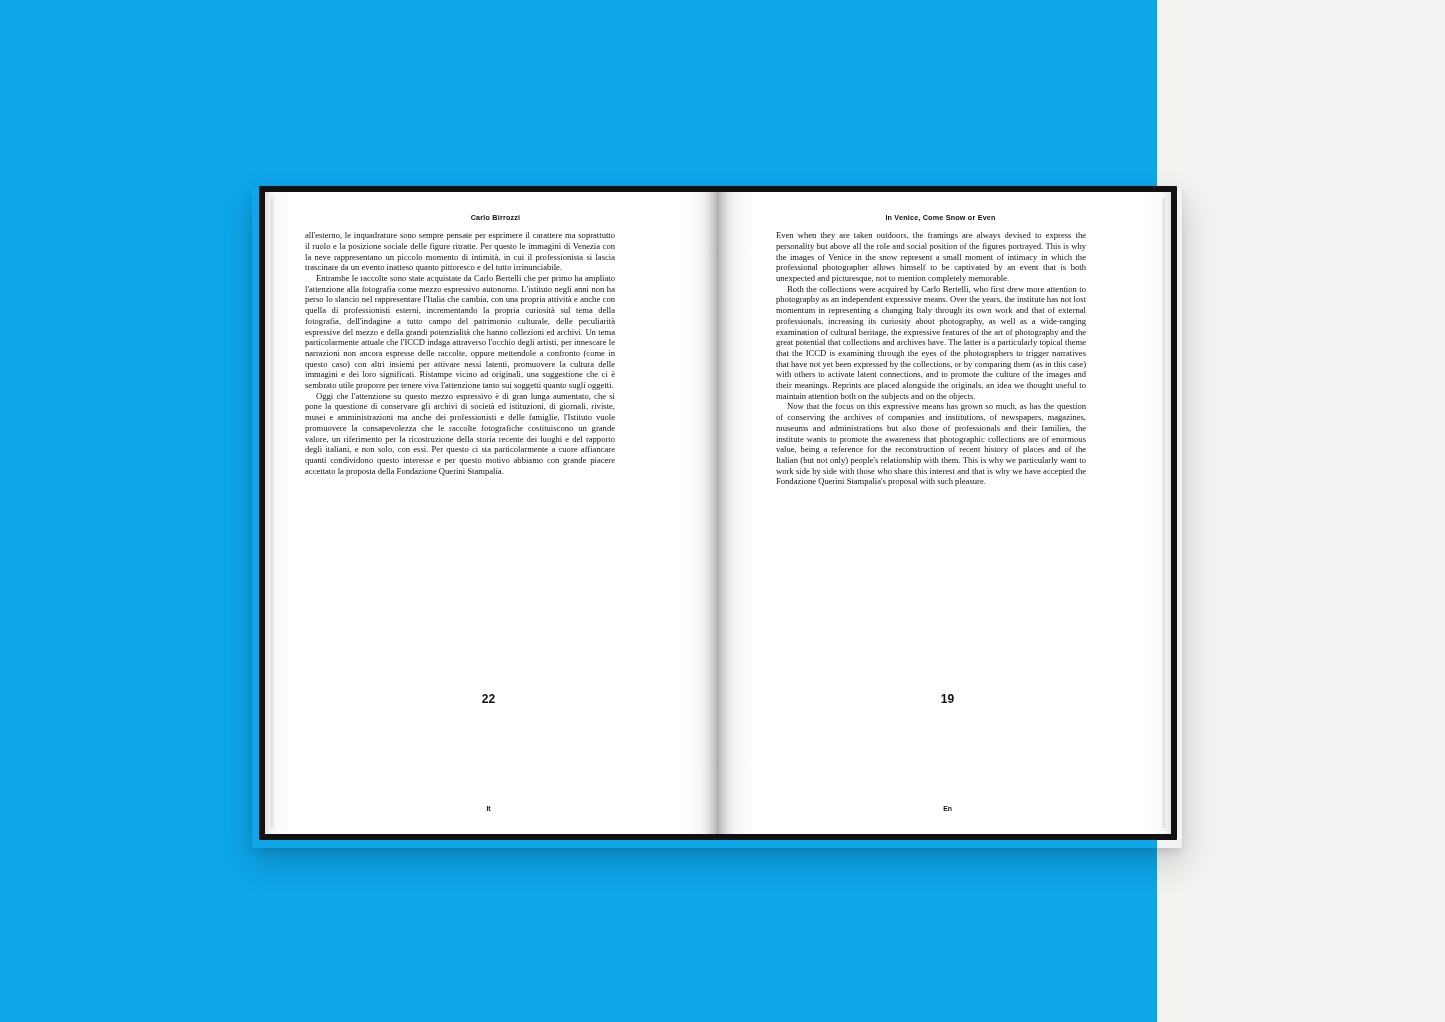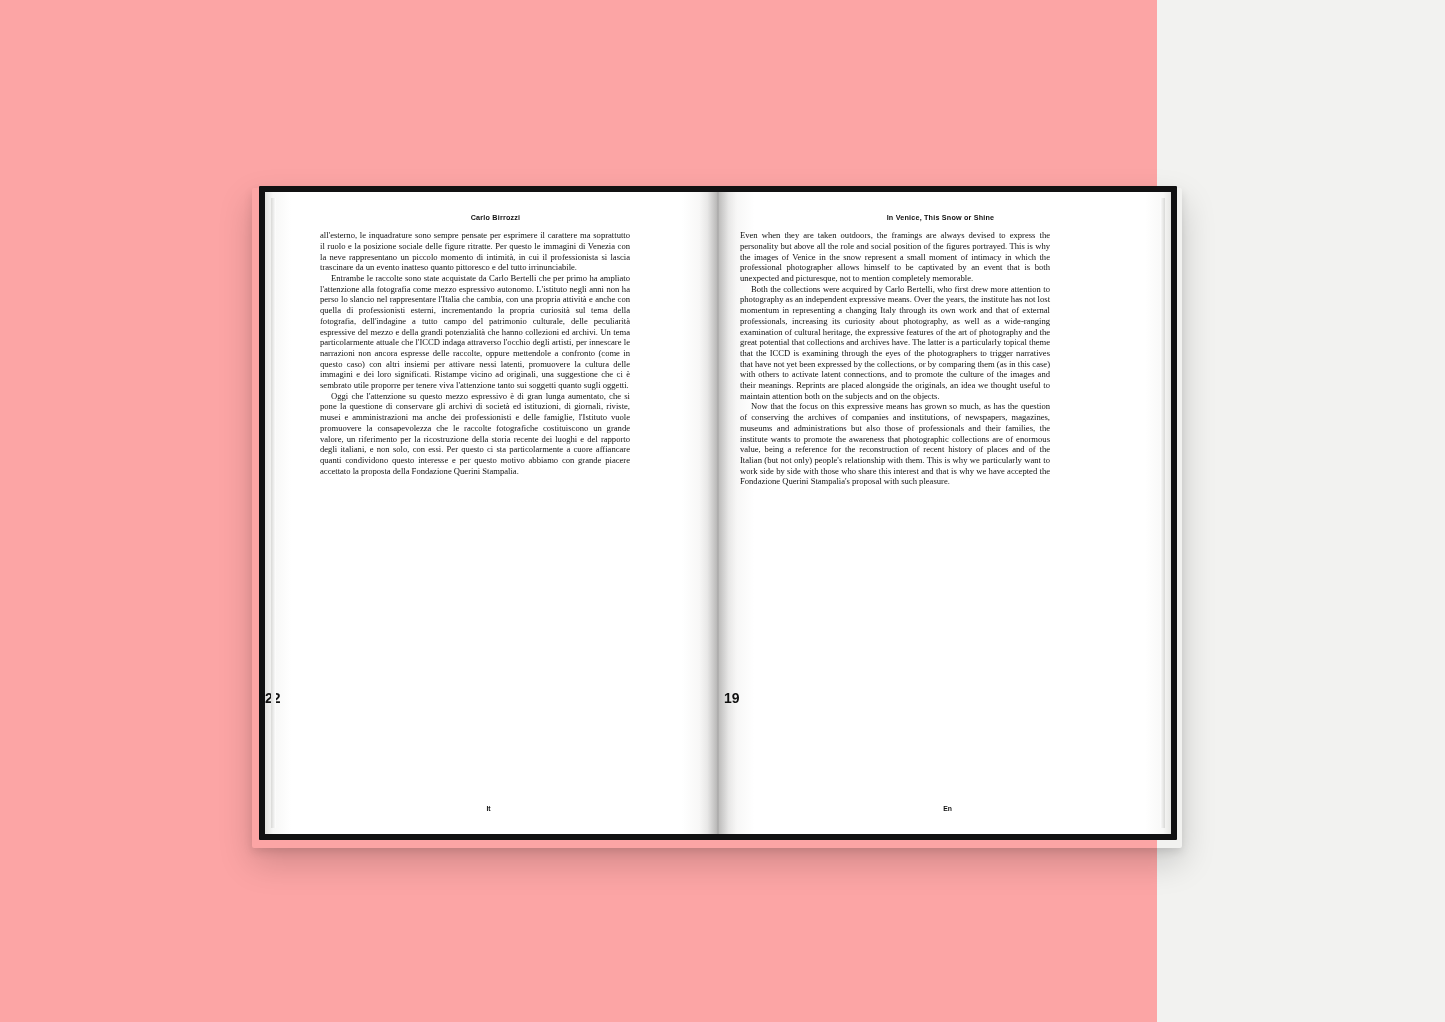--- a/index.html
+++ b/index.html
@@ -9,21 +9,21 @@
     width: 1445px;
     height: 1022px;
     overflow: hidden;
     font-family: "Liberation Serif", serif;
   }
 
   #scene {
     position: relative;
     width: 1157px;
     height: 1022px;
-    background: #fca5a5;
+    background: #0ea5e9;
   }
 
   
   .book-shadow {
     position: absolute;
     left: 252px;
     top: 188px;
     width: 930px;
     height: 660px;
     background: transparent;
@@ -99,40 +99,40 @@
     margin: 0 auto;
     color: #101010;
     font-size: 8.6px;
     line-height: 10.7px;
     text-align: justify;
     text-justify: inter-word;
     hyphens: auto;
     -webkit-hyphens: auto;
   }
 
-  .page.left .textblock { margin-left: 29px; }
-  .page.right .textblock { margin-left: 4px; }
+  .page.left .textblock { margin-left: 14px; }
+  .page.right .textblock { margin-left: 40px; }
 
   .textblock p {
     margin: 0;
     text-indent: 11px;
   }
   .textblock p.first {
     text-indent: 0;
   }
 
   .folio {
     position: absolute;
     bottom: 128px;
     left: 0;
     right: 0;
-    text-align: left;
+    text-align: center;
     font-family: "Liberation Sans", sans-serif;
     font-weight: bold;
-    font-size: 14px;
+    font-size: 12px;
     color: #111;
     margin-top: 33px;
   }
   .page.left .folio { padding-right: 6px; }
   .page.right .folio { padding-left: 6px; }
 
   .lang-marker {
     position: absolute;
     bottom: 22px;
     left: 0;
@@ -174,21 +174,21 @@
         <p class="first">all'esterno, le inquadrature sono sempre pensate per esprimere il carattere ma soprattutto il ruolo e la posizione sociale delle figure ritratte. Per questo le immagini di Venezia con la neve rappresentano un piccolo momento di intimità, in cui il professionista si lascia trascinare da un evento inatteso quanto pittoresco e del tutto irrinunciabile.</p>
         <p>Entrambe le raccolte sono state acquistate da Carlo Bertelli che per primo ha ampliato l'attenzione alla fotografia come mezzo espressivo autonomo. L'istituto negli anni non ha perso lo slancio nel rappresentare l'Italia che cambia, con una propria attività e anche con quella di professionisti esterni, incrementando la propria curiosità sul tema della fotografia, dell'indagine a tutto campo del patrimonio culturale, delle peculiarità espressive del mezzo e della grandi potenzialità che hanno collezioni ed archivi. Un tema particolarmente attuale che l'ICCD indaga attraverso l'occhio degli artisti, per innescare le narrazioni non ancora espresse delle raccolte, oppure mettendole a confronto (come in questo caso) con altri insiemi per attivare nessi latenti, promuovere la cultura delle immagini e dei loro significati. Ristampe vicino ad originali, una suggestione che ci è sembrato utile proporre per tenere viva l'attenzione tanto sui soggetti quanto sugli oggetti.</p>
         <p>Oggi che l'attenzione su questo mezzo espressivo è di gran lunga aumentato, che si pone la questione di conservare gli archivi di società ed istituzioni, di giornali, riviste, musei e amministrazioni ma anche dei professionisti e delle famiglie, l'Istituto vuole promuovere la consapevolezza che le raccolte fotografiche costituiscono un grande valore, un riferimento per la ricostruzione della storia recente dei luoghi e del rapporto degli italiani, e non solo, con essi. Per questo ci sta particolarmente a cuore affiancare quanti condividono questo interesse e per questo motivo abbiamo con grande piacere accettato la proposta della Fondazione Querini Stampalia.</p>
       </div>
       <div class="folio">22</div>
       <div class="lang-marker">It</div>
     </div>
 
     <div class="page right">
       <div class="edge right-edge"></div>
-      <div class="running-head">In Venice, This Snow or Shine</div>
+      <div class="running-head">In Venice, Come Snow or Even</div>
       <div class="textblock">
         <p class="first">Even when they are taken outdoors, the framings are always devised to express the personality but above all the role and social position of the figures portrayed. This is why the images of Venice in the snow represent a small moment of intimacy in which the professional photographer allows himself to be captivated by an event that is both unexpected and picturesque, not to mention completely memorable.</p>
         <p>Both the collections were acquired by Carlo Bertelli, who first drew more attention to photography as an independent expressive means. Over the years, the institute has not lost momentum in representing a changing Italy through its own work and that of external professionals, increasing its curiosity about photography, as well as a wide-ranging examination of cultural heritage, the expressive features of the art of photography and the great potential that collections and archives have. The latter is a particularly topical theme that the ICCD is examining through the eyes of the photographers to trigger narratives that have not yet been expressed by the collections, or by comparing them (as in this case) with others to activate latent connections, and to promote the culture of the images and their meanings. Reprints are placed alongside the originals, an idea we thought useful to maintain attention both on the subjects and on the objects.</p>
         <p>Now that the focus on this expressive means has grown so much, as has the question of conserving the archives of companies and institutions, of newspapers, magazines, museums and administrations but also those of professionals and their families, the institute wants to promote the awareness that photographic collections are of enormous value, being a reference for the reconstruction of recent history of places and of the Italian (but not only) people's relationship with them. This is why we particularly want to work side by side with those who share this interest and that is why we have accepted the Fondazione Querini Stampalia's proposal with such pleasure.</p>
       </div>
       <div class="folio">19</div>
       <div class="lang-marker">En</div>
     </div>
 
     <div class="gutter"></div>

